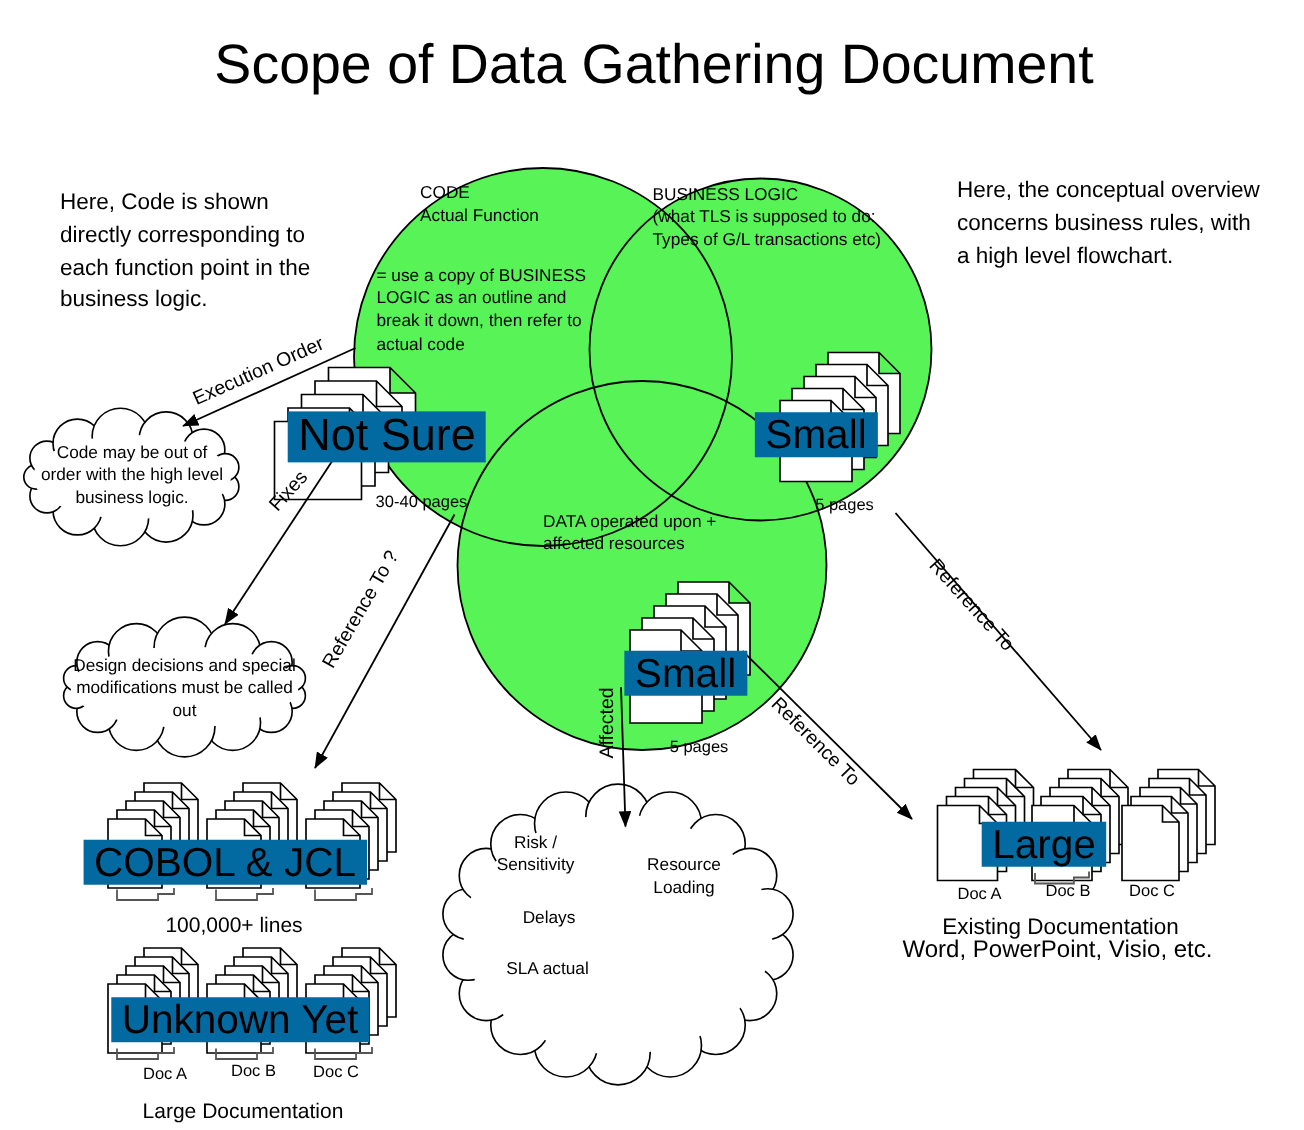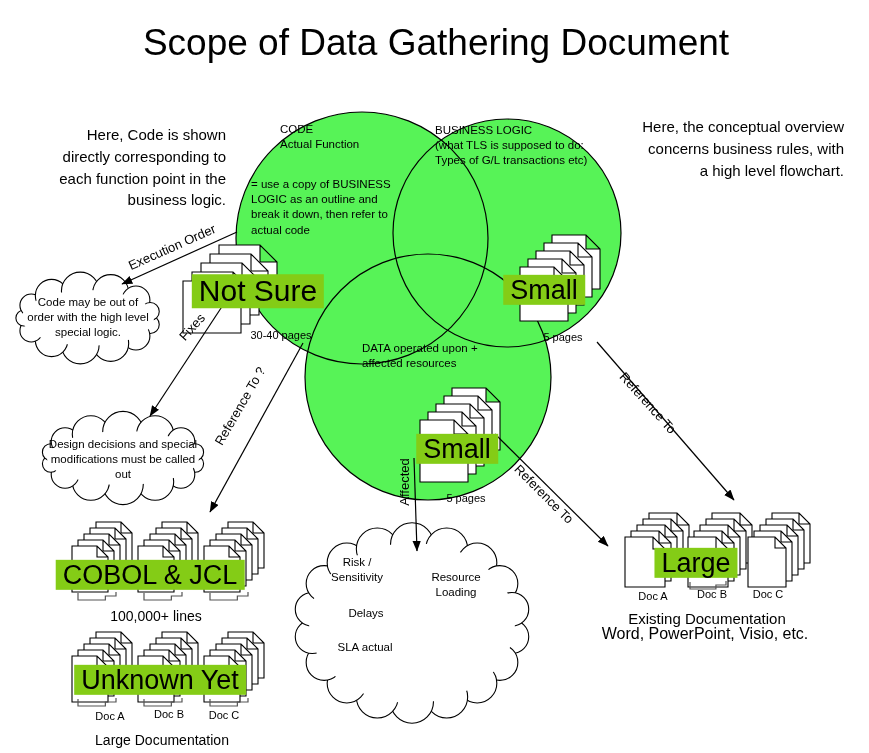--- a/index.html
+++ b/index.html
@@ -11,24 +11,24 @@
   .venn-stroke circle{fill:none;stroke:#000;stroke-width:1.2}
   .cloud circle{fill:#fff;stroke:#000;stroke-width:1.1}
   .cloud .cloud-core{fill:#fff;stroke:none}
   .page{fill:#fff;stroke:#000;stroke-width:1.1}
   .bracket{fill:none;stroke:#555;stroke-width:1.2}
   .arrow{stroke:#000;stroke-width:1.2;fill:none;marker-end:url(#ah)}
   .txt{position:absolute}
   .cc{transform:translateX(-50%);text-align:center}
   .mid{transform:translate(-50%,-50%);text-align:center}
   .page-title{font-size:37px;white-space:nowrap}
-  .note{font-size:15px;line-height:1.45;text-align:right}
+  .note{font-size:15px;line-height:1.45;text-align:left}
   .venn-text{font-size:11.5px;line-height:1.32;text-align:left}
   .cloud-text{font-size:11.5px;line-height:1.3;text-align:center}
-  .big-label{background:#84cc16;font-size:27px;line-height:1.05;padding:1px 7px;white-space:nowrap}
+  .big-label{background:#0369a1;font-size:27px;line-height:1.05;padding:1px 7px;white-space:nowrap}
   .big-label.xl{font-size:30px}
   .caption{font-size:11px;white-space:nowrap}
   .caption-md{font-size:14px;white-space:nowrap}
   .caption-lg{font-size:15px;white-space:nowrap}
   .caption-sm{font-size:16px;white-space:nowrap}
   .arrow-label{font-size:13px;white-space:nowrap}
 </style>
 </head>
 <body>
 
@@ -236,21 +236,21 @@
     <div>CODE</div>
     <div>Actual Function</div>
   </div>
   <div class="txt cc venn-text" style="left:521px;top:123px;width:172px">
     <div>BUSINESS LOGIC</div>
     <div>(what TLS is supposed to do: Types of G/L transactions etc)</div>
   </div>
   <div class="txt cc venn-text" style="left:330px;top:177px;width:158px">= use a copy of BUSINESS LOGIC as an outline and break it down, then refer to actual code</div>
   <div class="txt cc venn-text" style="left:420px;top:341px;width:116px">DATA operated upon + affected resources</div>
 
-  <div class="txt cc cloud-text" style="left:88px;top:295px;width:122px">Code may be out of order with the high level special logic.</div>
+  <div class="txt cc cloud-text" style="left:88px;top:295px;width:122px">Code may be out of order with the high level business logic.</div>
   <div class="txt cc cloud-text" style="left:123px;top:437px;width:162px">Design decisions and special modifications must be called out</div>
   <div class="txt mid cloud-text" style="left:357px;top:570px;width:80px">Risk / Sensitivity</div>
   <div class="txt mid cloud-text" style="left:456px;top:585px;width:80px">Resource Loading</div>
   <div class="txt mid cloud-text" style="left:366px;top:613px">Delays</div>
   <div class="txt mid cloud-text" style="left:365px;top:647px">SLA actual</div>
 
   <div class="txt mid big-label xl" style="left:258px;top:291px">Not Sure</div>
   <div class="txt mid big-label" style="left:544px;top:290px">Small</div>
   <div class="txt mid big-label" style="left:457px;top:449px">Small</div>
   <div class="txt mid big-label" style="left:150px;top:575px">COBOL &amp; JCL</div>

